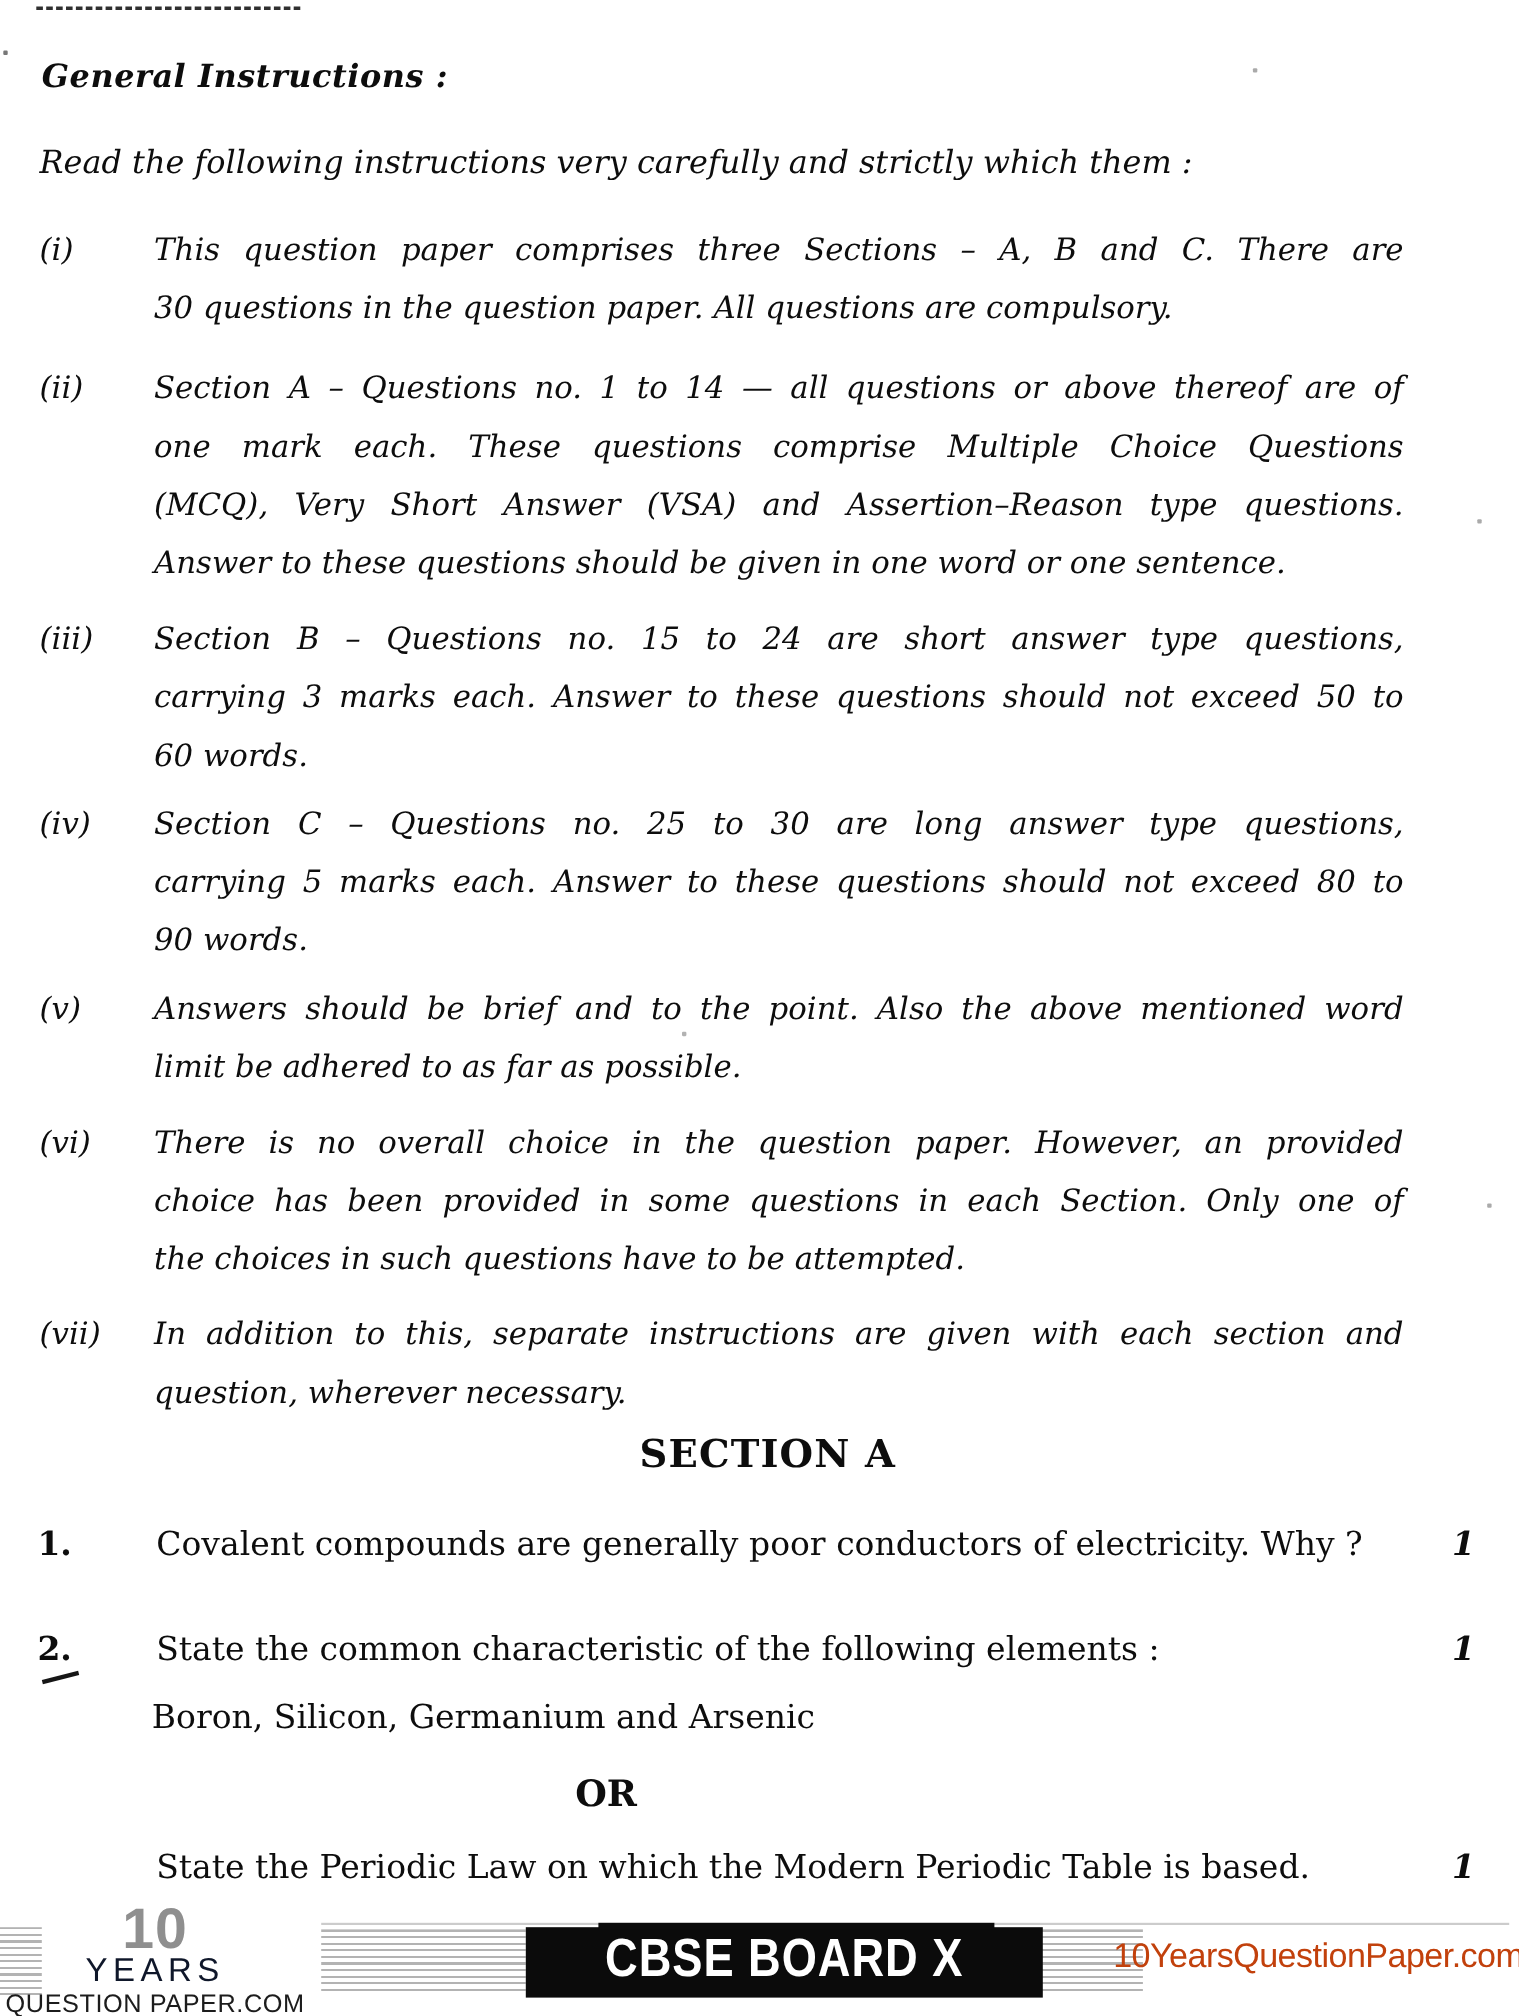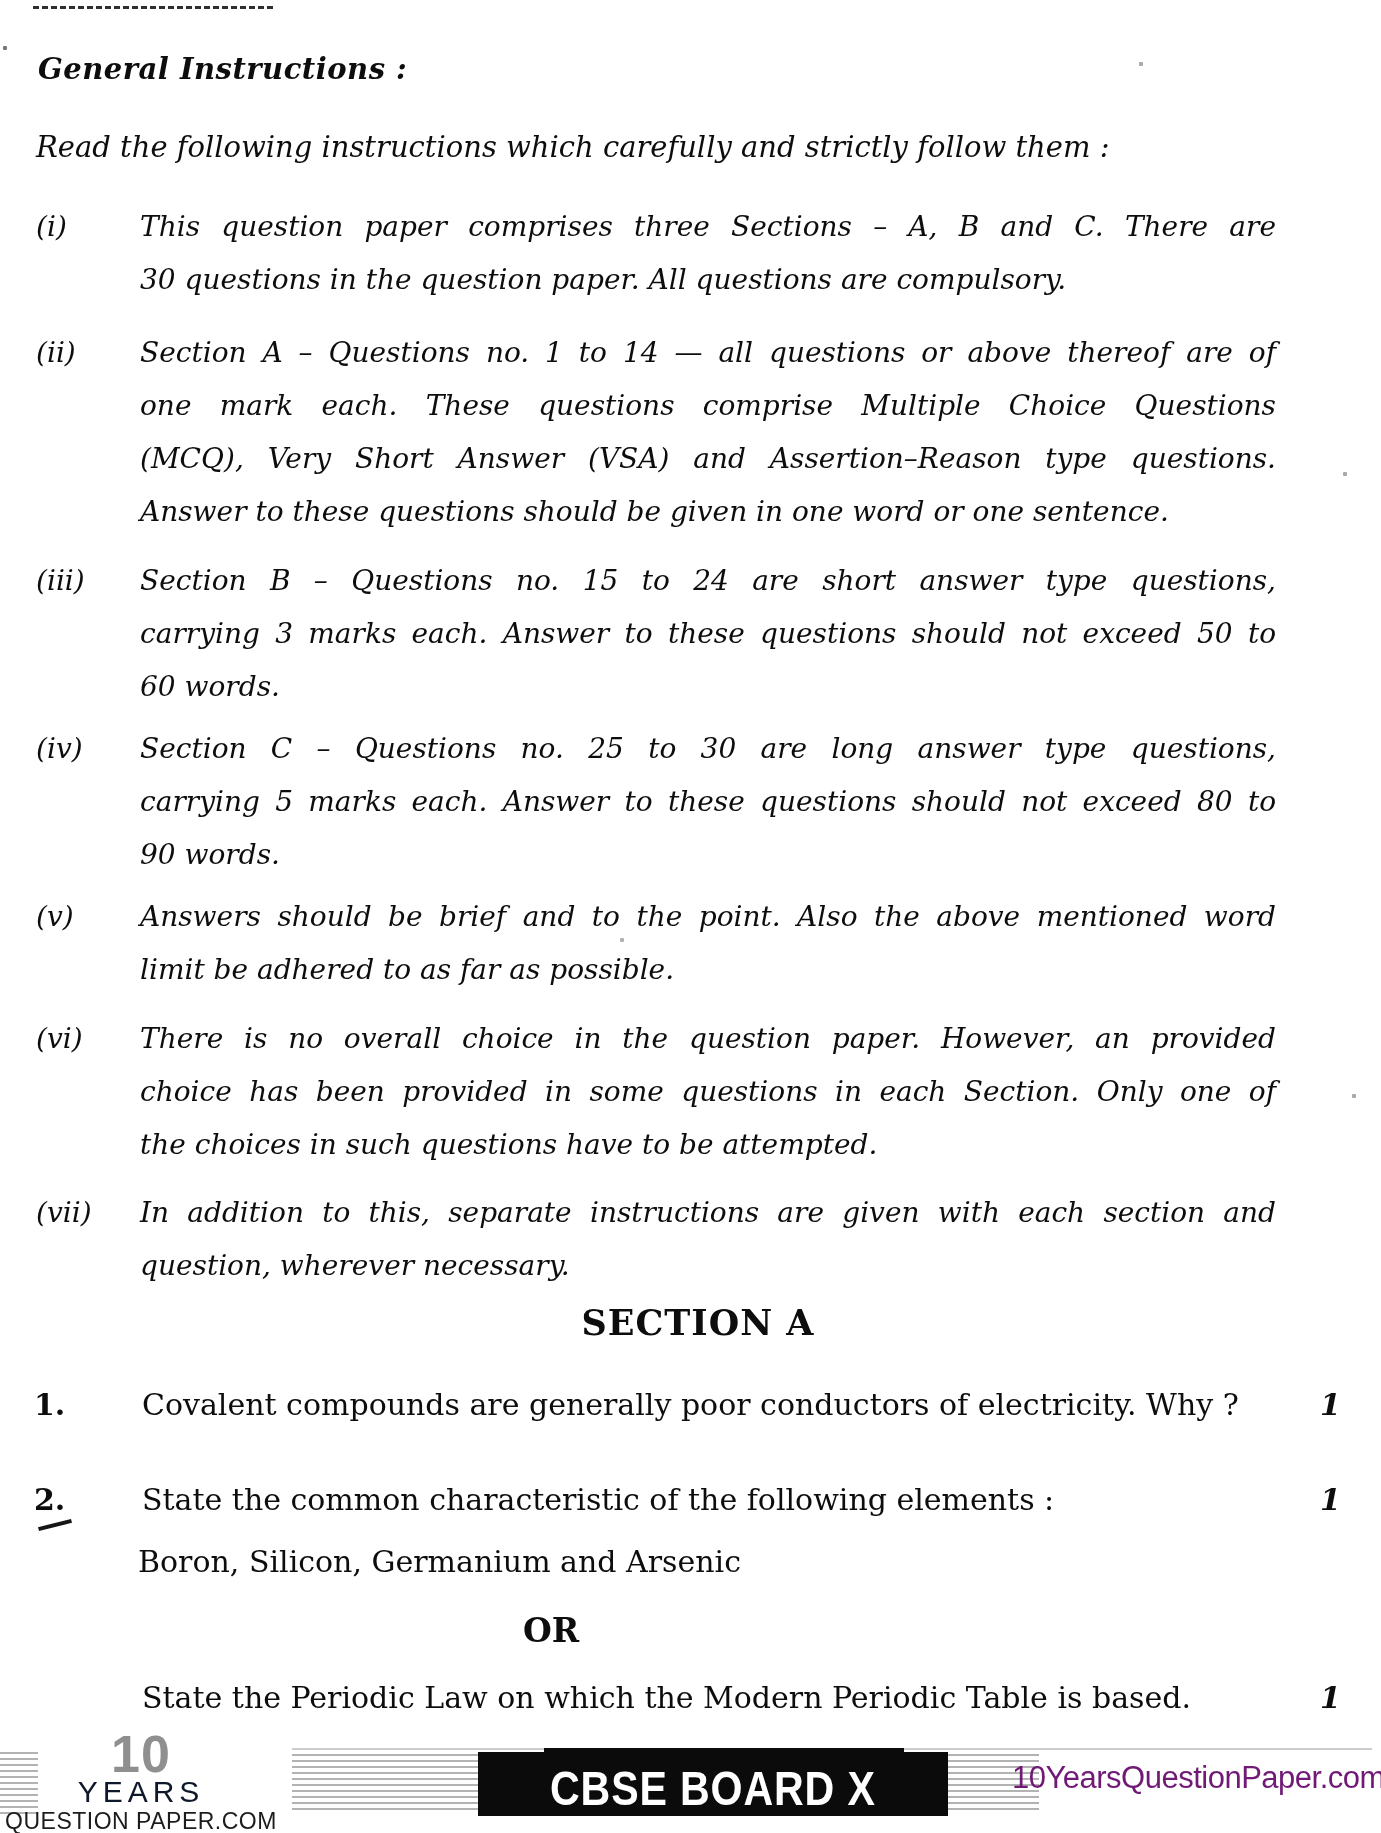--- a/index.html
+++ b/index.html
@@ -48,42 +48,42 @@
   .stripes-mid-right { left:947px; top:1754px; width:92px; height:58px; }
   .f-hline { position:absolute; left:292px; top:1748px; width:1080px; height:2px; background:#cccccc; }
 
   .logo { position:absolute; left:0; top:1733px; width:282px; text-align:center;
     font-family:"Liberation Sans", sans-serif; }
   .logo-10 { font-size:52px; font-weight:bold; color:#8f8f8f; line-height:42px; letter-spacing:1px; }
   .logo-years { font-size:30px; color:#0f172a; line-height:33px; letter-spacing:5px; }
   .logo-site { font-size:23px; color:#1c1c1c; line-height:27px; letter-spacing:.5px; }
 
   .badge { position:absolute; left:478px; top:1752px; width:470px; height:64px; background:#0b0b0b;
-    color:#ffffff; display:flex; align-items:flex-end; justify-content:center;
+    color:#ffffff; display:flex; align-items:flex-start; justify-content:center;
     font-family:"Liberation Sans", sans-serif; font-weight:bold; font-size:49px; }
   .badge::before { content:""; position:absolute; left:66px; top:-4px; width:360px; height:6px; background:#0b0b0b; }
   .badge-text { transform:scaleX(.84); letter-spacing:1px; white-space:nowrap; }
 
   .website { position:absolute; left:1012px; top:1760px; width:368px; text-align:center;
-    font-family:"Liberation Sans", sans-serif; font-size:31px; color:#701a75; letter-spacing:-.5px; }
+    font-family:"Liberation Sans", sans-serif; font-size:31px; color:#c2410c; letter-spacing:-.5px; }
 </style>
 </head>
 <body>
 
 <div class="page">
 
   <div class="scan-dashes"></div>
   <div class="scan-dot" style="left:3px; top:46px;"></div>
   <div class="scan-dot" style="left:1139px; top:62px; opacity:.5;"></div>
   <div class="scan-dot" style="left:1343px; top:472px; opacity:.5;"></div>
   <div class="scan-dot" style="left:620px; top:938px; opacity:.45;"></div>
   <div class="scan-dot" style="left:1352px; top:1094px; opacity:.5;"></div>
 
   <h1 class="heading">General Instructions :</h1>
-  <p class="lead">Read the following instructions which carefully and strictly follow them :</p>
+  <p class="lead">Read the following instructions very carefully and strictly which them :</p>
 
   <div class="instr" style="top:200px;">
     <span class="marker">(i)</span>
     <div class="itext">
         <div class="tline"><span>This question paper comprises </span><span class="b">three</span><span> Sections – A, B and C. There are</span></div>
         <div class="tline last"><span class="b">30</span><span> questions in the question paper. </span><span class="b">All</span><span> questions are compulsory.</span></div>
       </div>
   </div>
   <div class="instr" style="top:326px;">
     <span class="marker">(ii)</span>

